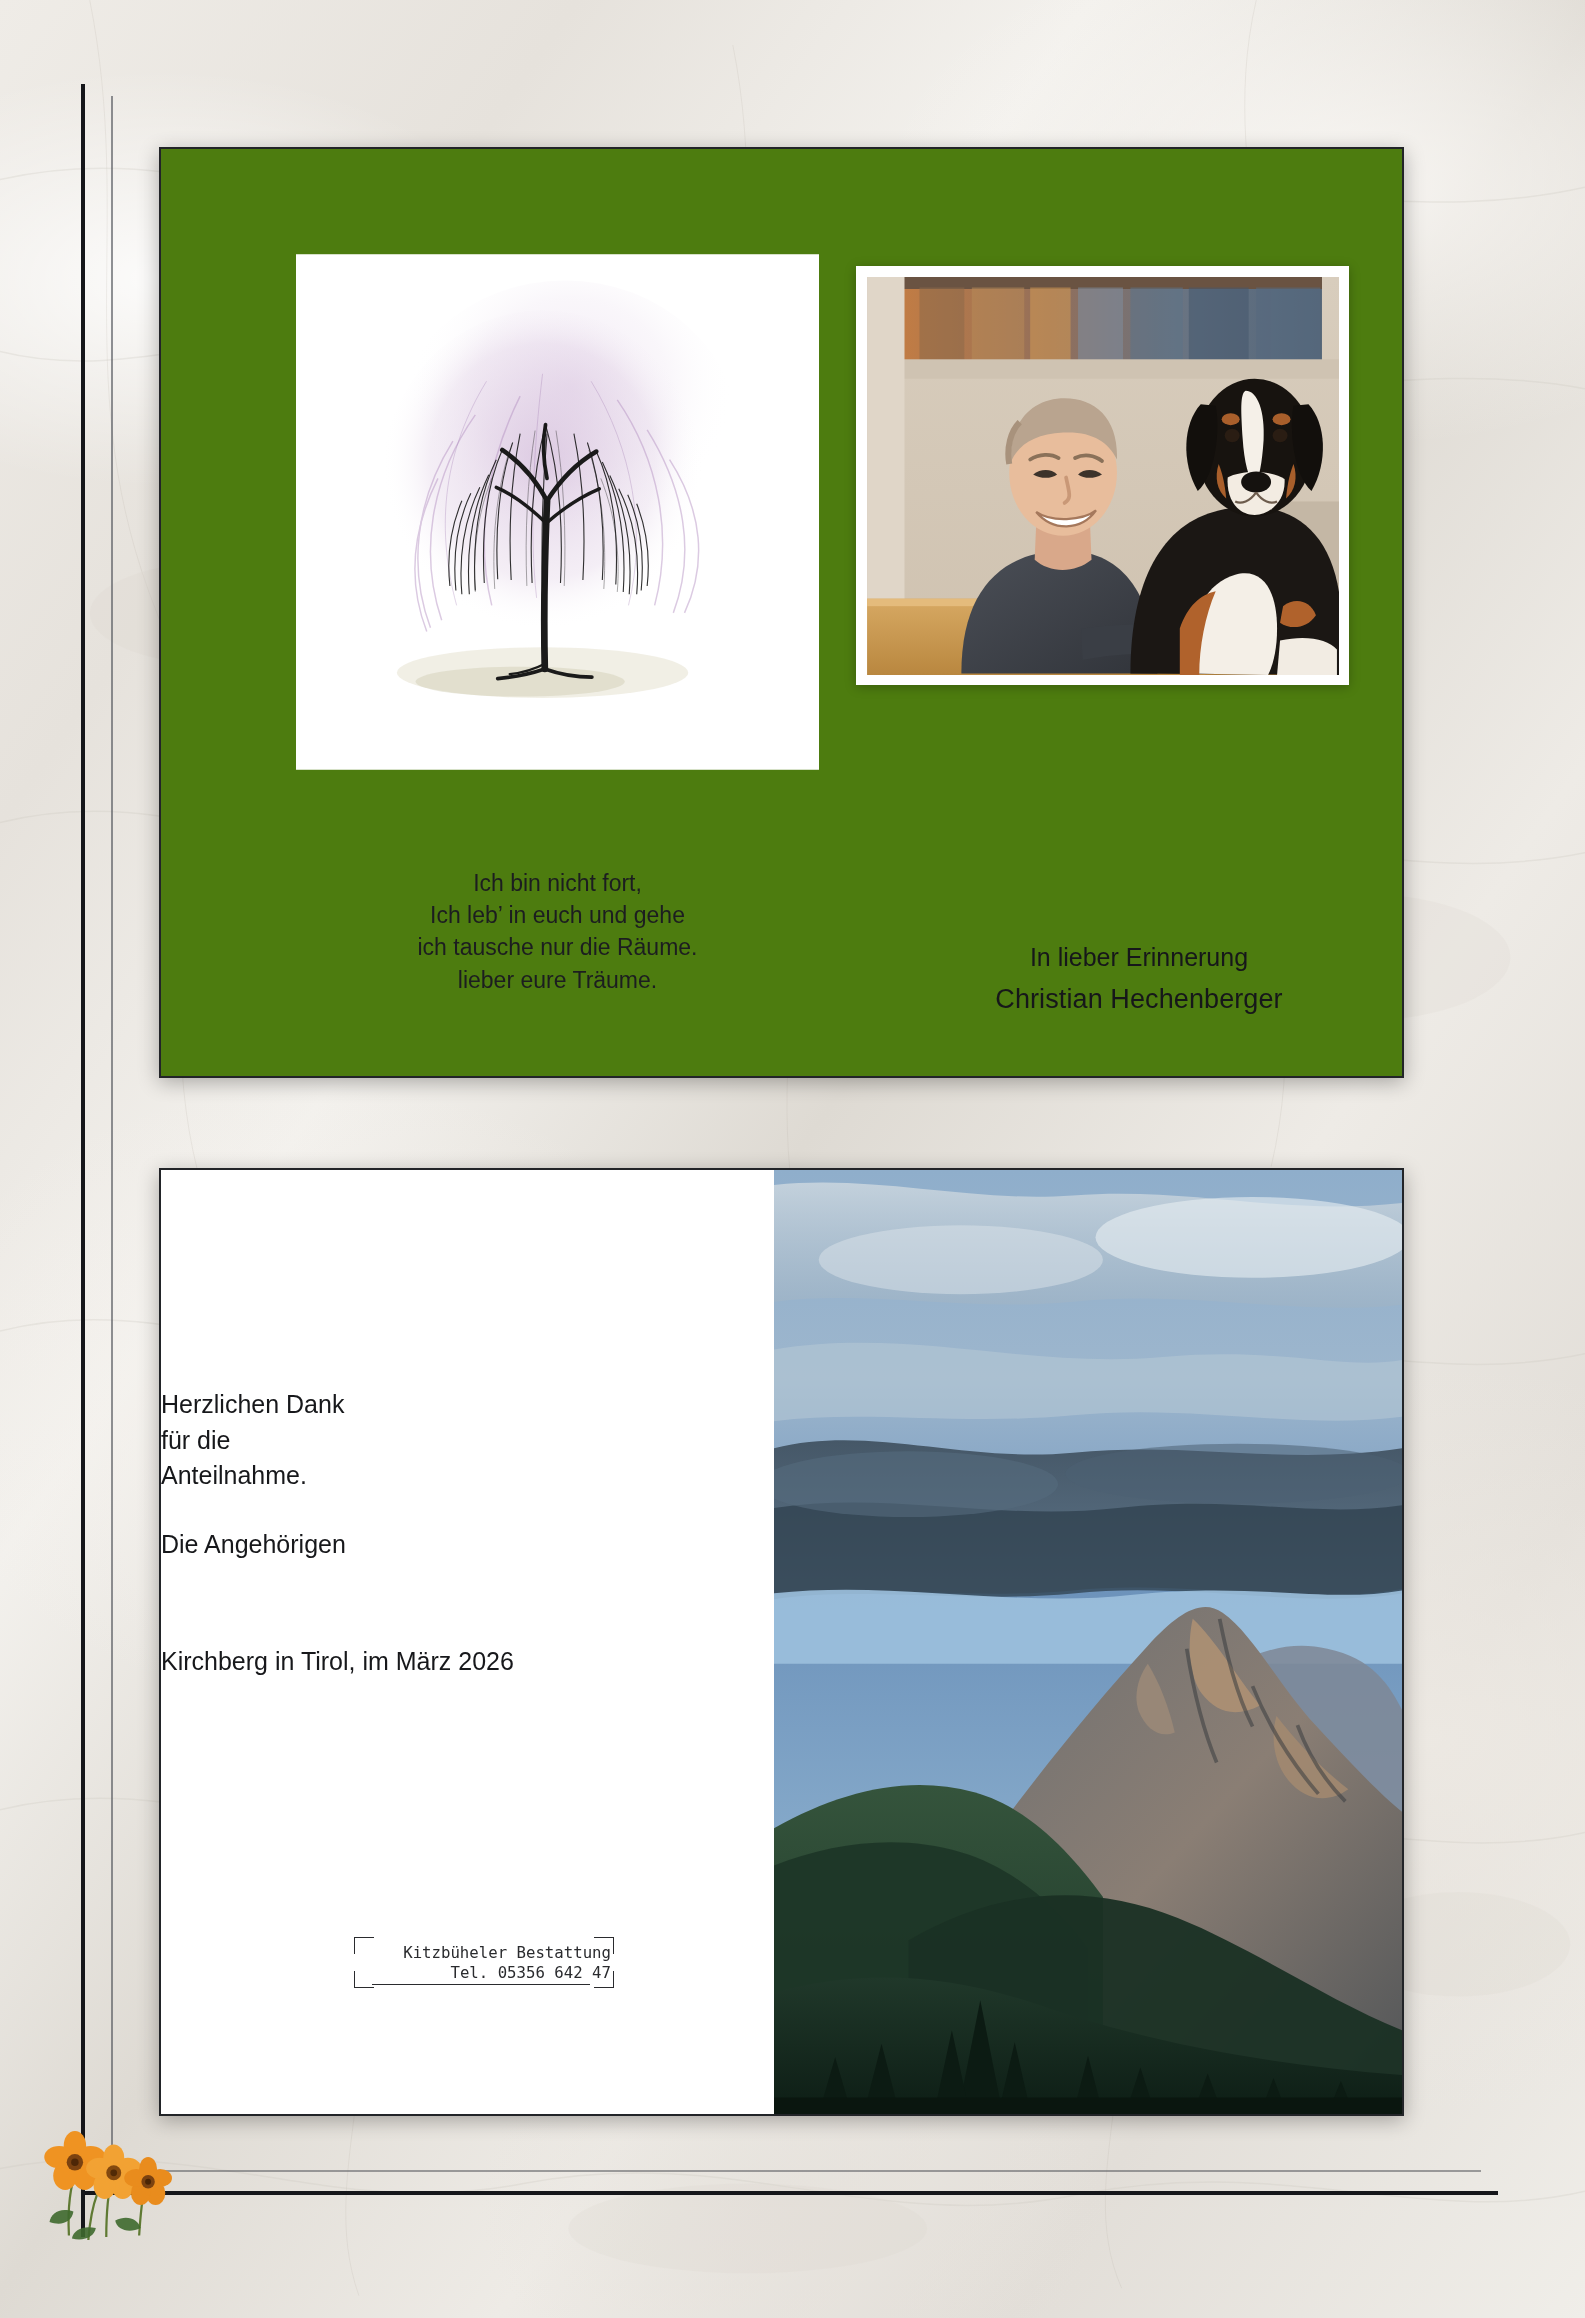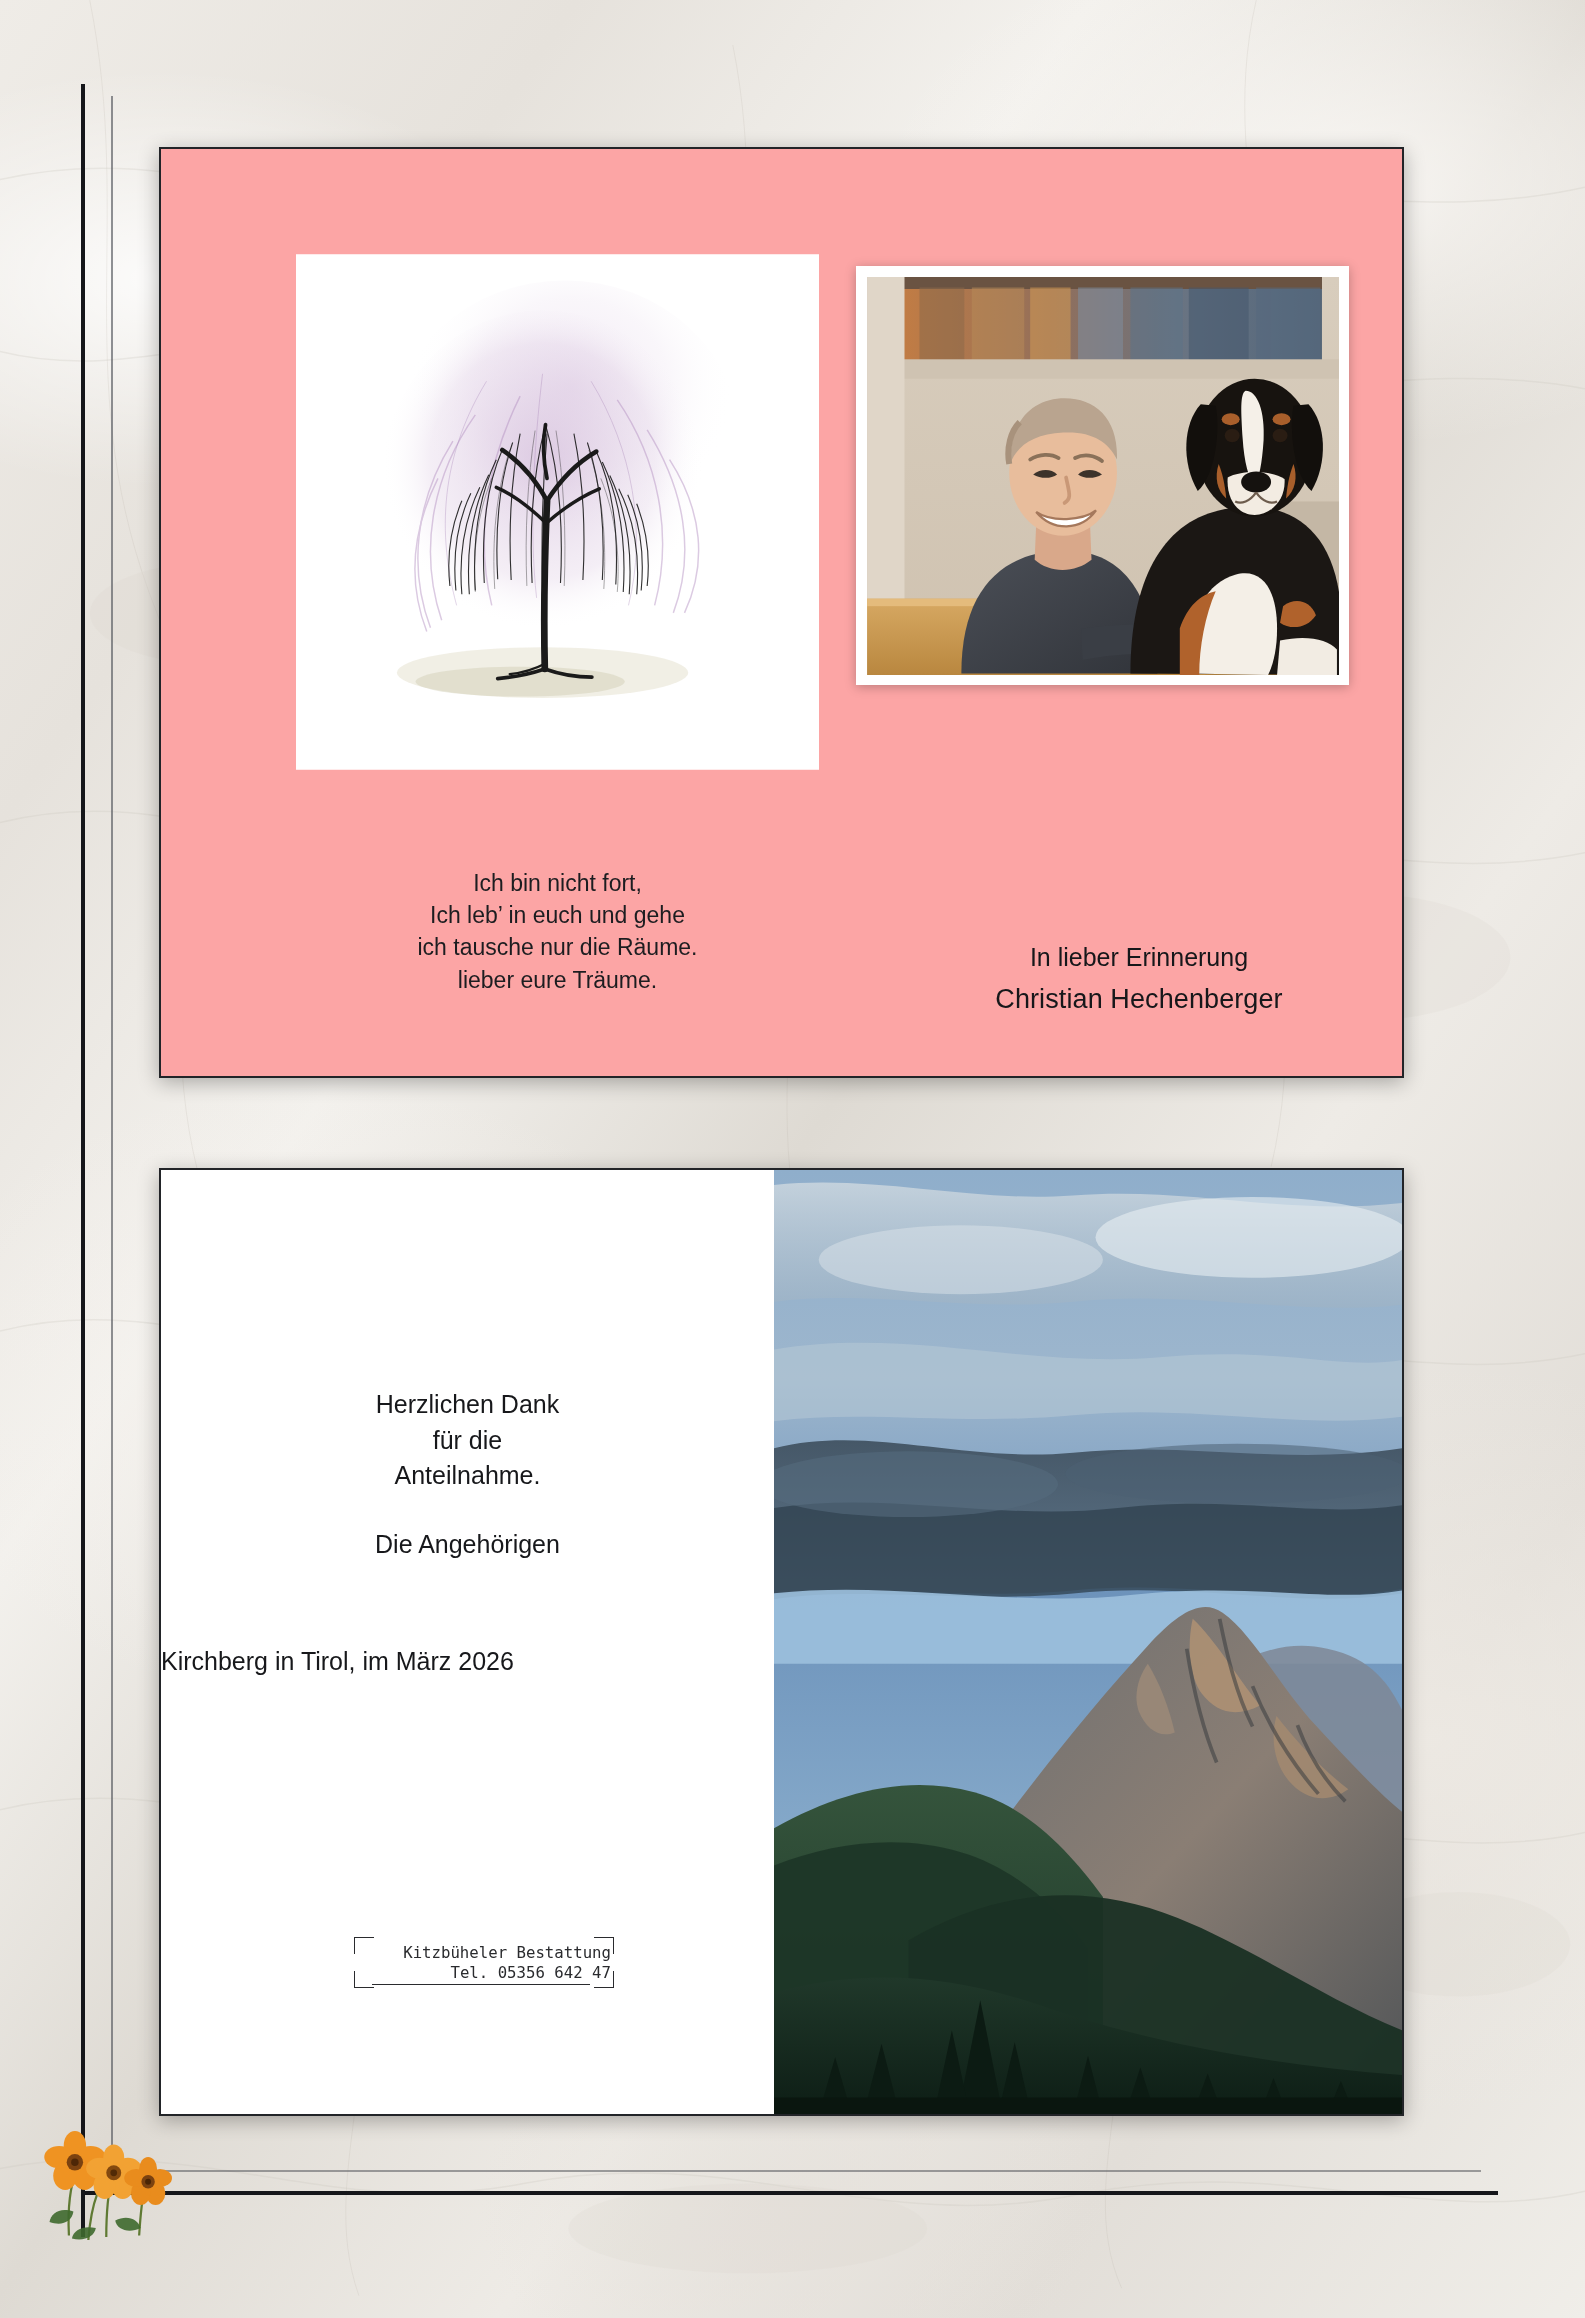--- a/index.html
+++ b/index.html
@@ -65,21 +65,21 @@
     top: 2170px;
     width: 1391px;
     height: 1.5px;
     background: #55585d;
     opacity: 0.55;
   }
 
   
   .card {
     position: absolute;
-    background: #fca5a5;
+    background: #4d7c0f;
     box-shadow: 0 4.5px 19.4px rgba(0,0,0,0.30);
     overflow: hidden;
   }
   .card-top {
     left: 159px;
     top: 147px;
     width: 1241px;
     height: 927px;
     border: 2.2px solid #222428;
   }
@@ -179,21 +179,21 @@
     top: 0;
     width: 613px;
     height: 100%;
     background: #ffffff;
   }
   .thanks-text {
     position: absolute;
     left: 0;
     top: 217px;
     width: 613px;
-    text-align: center;
+    text-align: left;
     color: #17181b;
     font-size: 25px;
     line-height: 1.42;
   }
   .thanks-block2 {
     margin-top: 33px;
     font-size: 25px;
   }
   .thanks-place {
     position: absolute;

